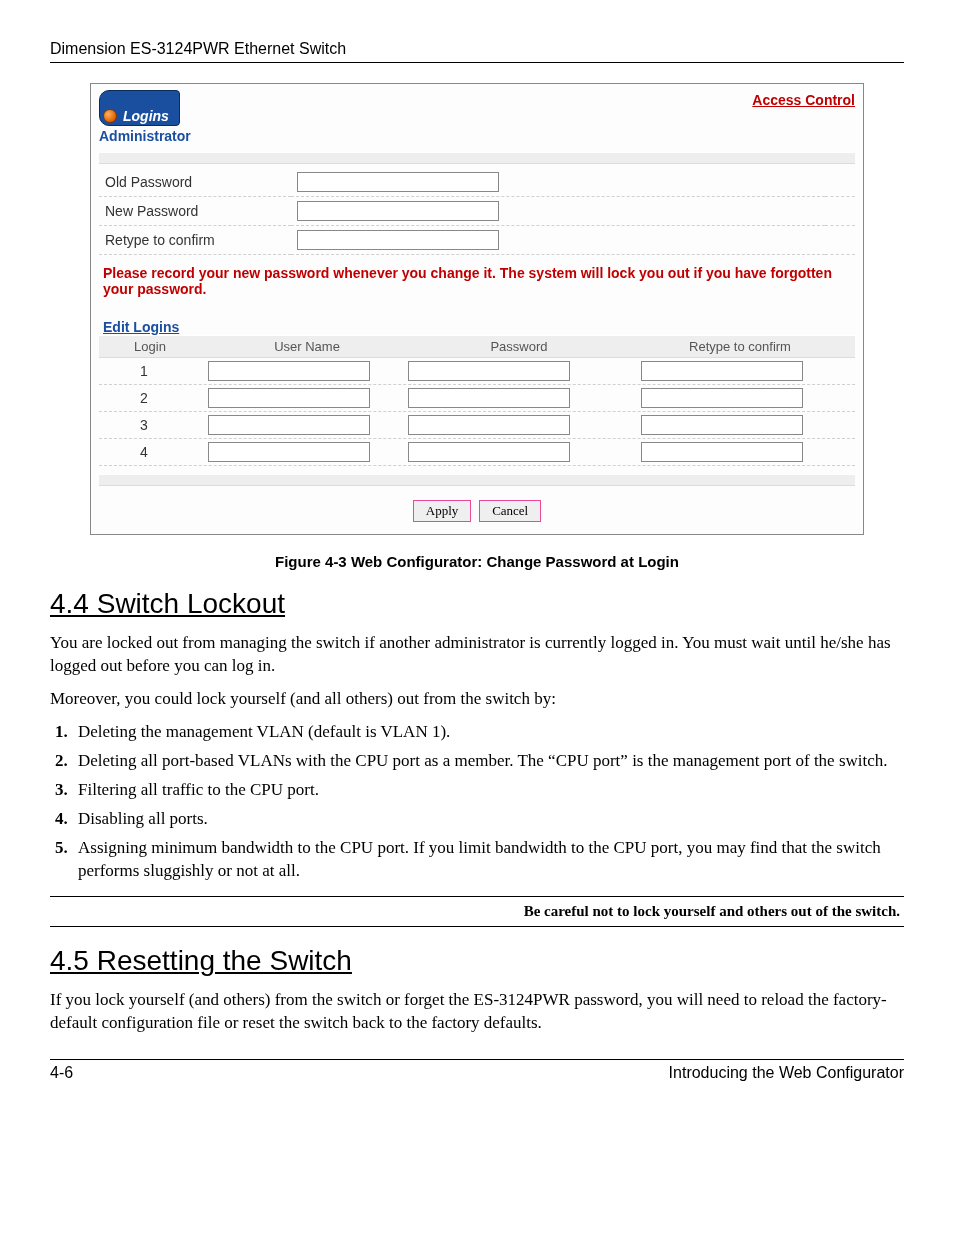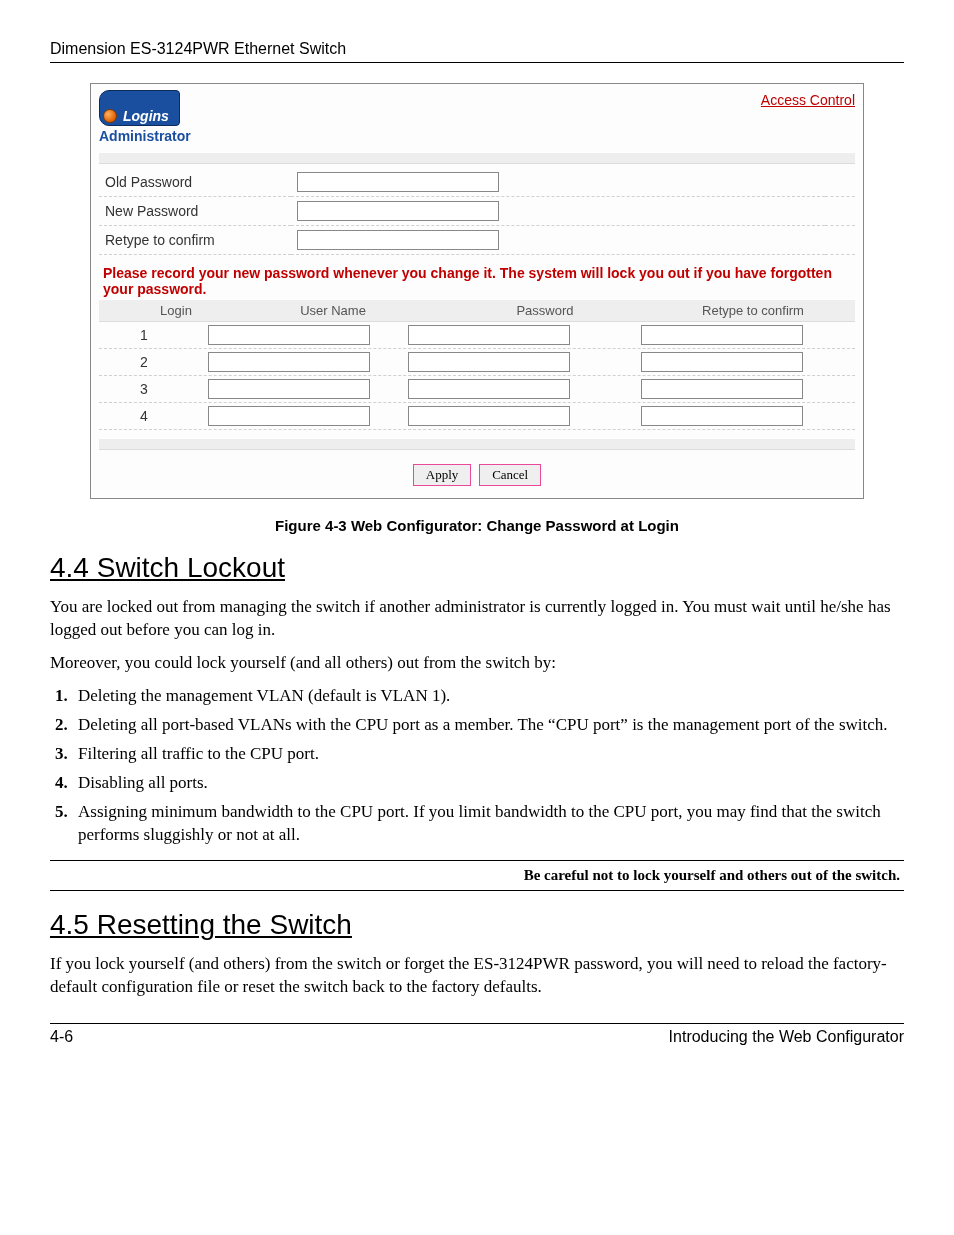--- a/index.html
+++ b/index.html
@@ -47,21 +47,21 @@
   .badge-dot {
     width: 12px;
     height: 12px;
     background: radial-gradient(circle at 35% 35%, #ffb060, #e06000 70%);
     border: 1px solid #803800;
     border-radius: 50%;
     margin-right: 6px;
   }
   .access-link {
     color: #c00000;
-    font-weight: normal;
+    font-weight: bold;
     text-decoration: underline;
     margin-top: 2px;
   }
   .admin-label {
     color: #1a4fa0;
     font-weight: bold;
     margin-top: 2px;
   }
   .section-bar {
     height: 10px;
@@ -103,21 +103,20 @@
     display: block;
     padding-left: 4px;
   }
   .logins-header {
     display: flex;
     background: #eeeeee;
     color: #555;
     font-size: 13px;
     border-top: 1px solid #fff;
     border-bottom: 1px solid #dcdcdc;
-    padding-left: 26px;
   }
   .logins-header > div { padding: 3px 6px; text-align: center; }
   .lh-login { width: 90px; }
   .lh-user { width: 200px; }
   .lh-pass { width: 200px; }
   .lh-retype { flex: 1; }
   .login-row {
     display: flex;
     border-bottom: 1px dashed #d0d0d0;
     align-items: center;
@@ -221,20 +220,21 @@
     <tr>
       <td>Retype to confirm</td>
       <td><span class="input"></span></td>
       <td></td>
     </tr>
   </tbody>
     </table>
 
   <div class="warn">Please record your new password whenever you change it. The system will lock you out if you have forgotten your password.</div>
 
+  <span class="edit-logins">Edit Logins</span>
 
   <div class="logins-header">
     <div class="lh-login">Login</div>
     <div class="lh-user">User Name</div>
     <div class="lh-pass">Password</div>
     <div class="lh-retype">Retype to confirm</div>
   </div>
 
   <div id="login-rows">
       <div class="login-row">

